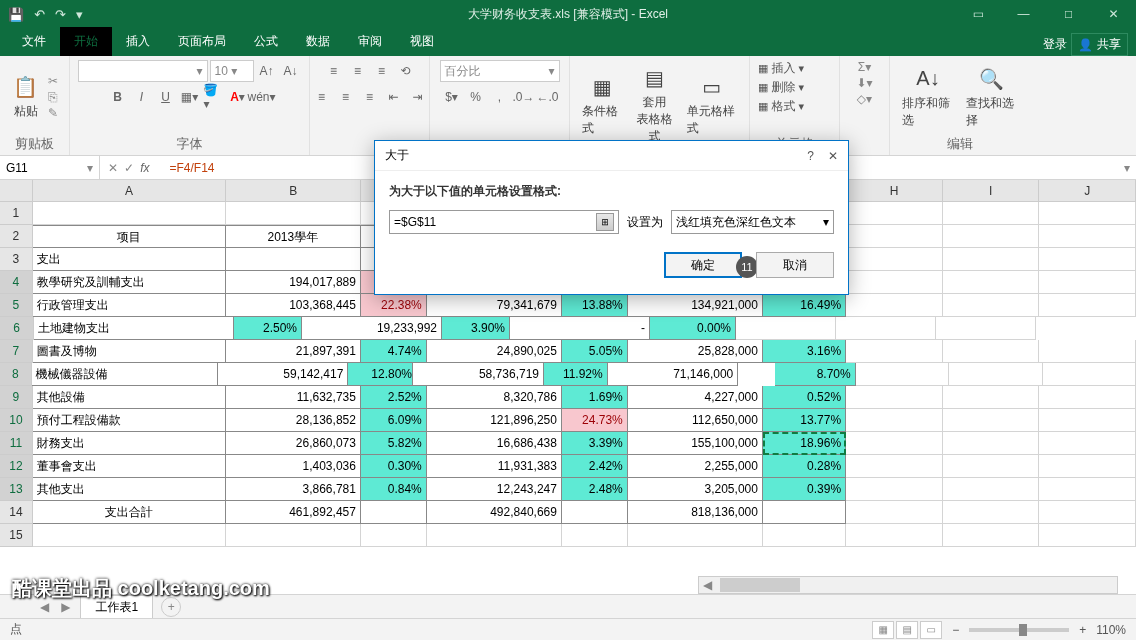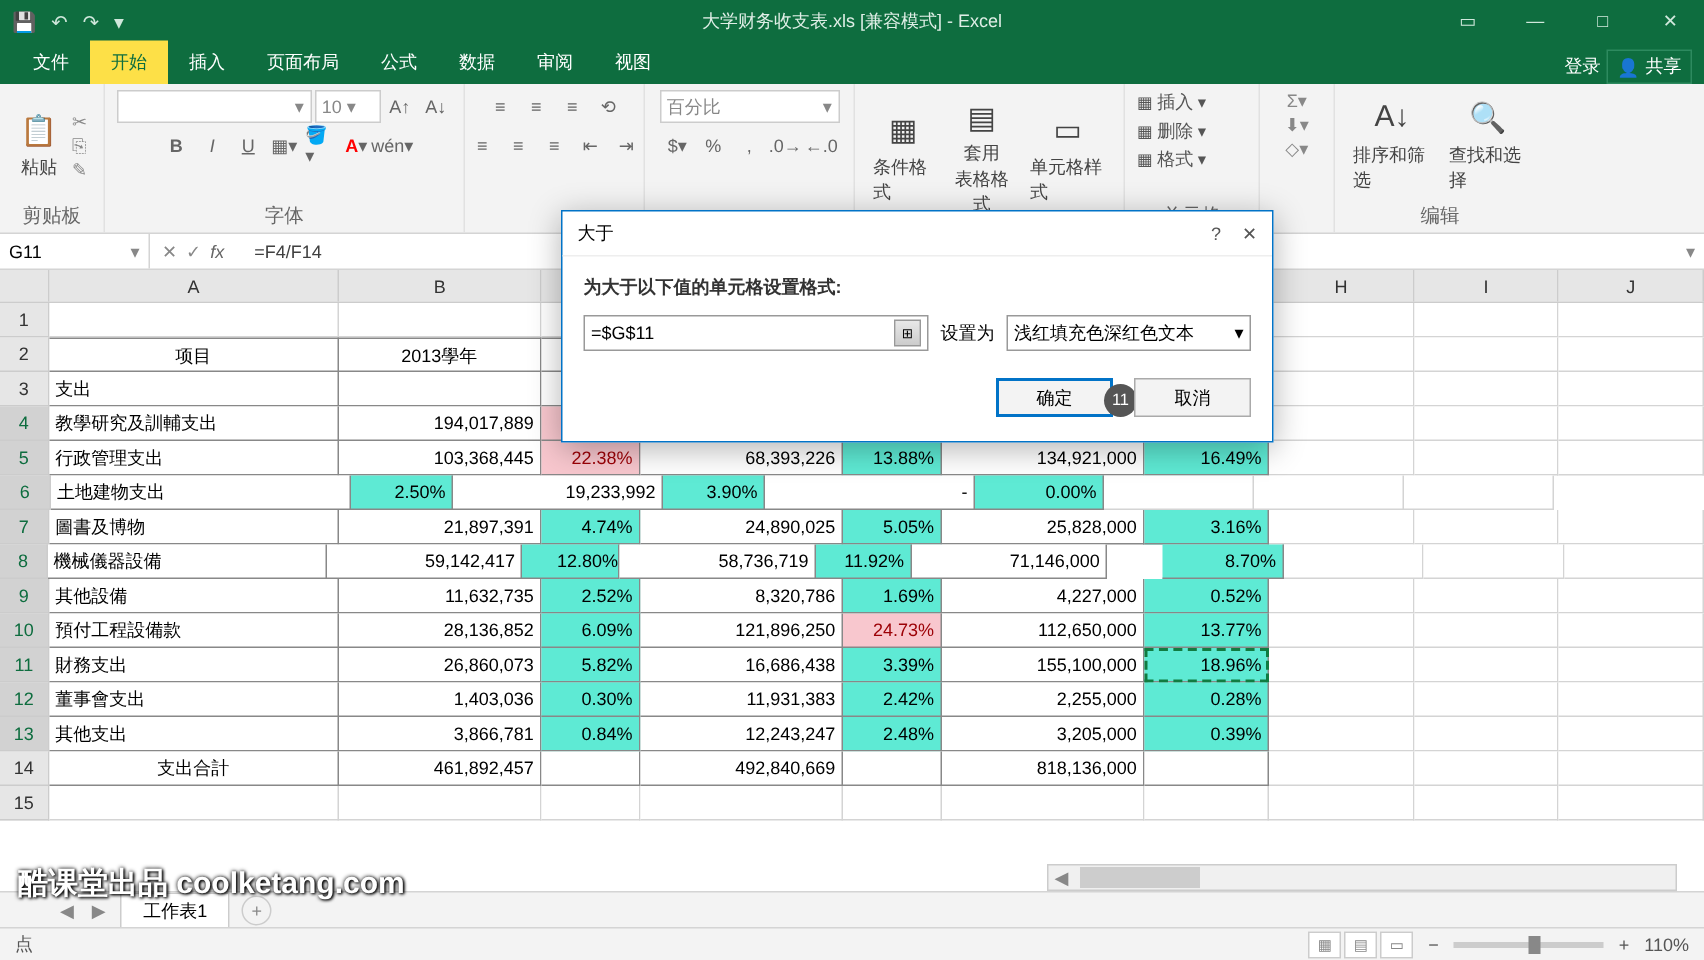--- a/index.html
+++ b/index.html
@@ -5,39 +5,39 @@
 *{box-sizing:border-box;margin:0;padding:0;font-family:"Microsoft YaHei",SimSun,Arial,sans-serif;font-size:12px}
 body{background:#fff;overflow:hidden;width:1136px;height:640px;position:relative}
 .titlebar{height:28px;background:#0e6d3f;color:#fff;display:flex;align-items:center;position:relative}
 .tb-left{display:flex;align-items:center;gap:10px;padding-left:8px}
 .tb-left span{color:#d0e8dc;font-size:13px}
 .tb-center{position:absolute;left:50%;transform:translateX(-50%);color:#dfeee6;font-size:12px}
 .tb-right{position:absolute;right:0;display:flex}
 .win-btn{width:45px;height:28px;display:flex;align-items:center;justify-content:center;color:#d0e8dc}
 .ribbon-tabs{height:28px;background:#0e6d3f;display:flex;align-items:flex-end;color:#fff;padding-left:8px;position:relative}
 .rtab{padding:6px 14px;color:#fff;cursor:pointer}
-.rtab.active{background:#fde047;color:#0e6d3f}
+.rtab.active{background:#000000;color:#0e6d3f}
 .rtab.tell{color:#a9d4c1;margin-left:8px}
 .rtab-right{position:absolute;right:8px;display:flex;align-items:center;gap:4px;color:#fff}
 .rtab-right .share{border:1px solid #2d8a5f;padding:2px 6px;display:flex;align-items:center;gap:4px}
 .ribbon{height:100px;background:#f3f3f3;border-bottom:1px solid #d4d4d4;display:flex}
 .rgroup{border-right:1px solid #e1e1e1;padding:4px 8px 2px;display:flex;flex-direction:column;justify-content:space-between}
 .rgroup-label{text-align:center;color:#666;font-size:13px;padding-top:2px}
 .rgroup-body{flex:1;display:flex;align-items:center;gap:4px}
 .bigbtn{display:flex;flex-direction:column;align-items:center;gap:2px;padding:4px;color:#444}
 .bigbtn .ico{width:28px;height:28px;display:flex;align-items:center;justify-content:center;font-size:20px}
 .smallctl{border:1px solid #ccc;background:#fff;height:22px;padding:0 4px;display:flex;align-items:center;color:#888}
 .font-group{display:flex;flex-direction:column;gap:4px}
 .font-row{display:flex;gap:2px;align-items:center}
 .iconbtn{width:22px;height:22px;display:flex;align-items:center;justify-content:center;color:#666;border:1px solid transparent}
 .name-box-row{height:24px;border-bottom:1px solid #d4d4d4;display:flex;align-items:center;background:#fff}
 .name-box{width:100px;border-right:1px solid #d4d4d4;padding:0 6px;height:100%;display:flex;align-items:center;justify-content:space-between}
 .fx-icons{display:flex;align-items:center;gap:6px;padding:0 8px;color:#888}
 .fx-label{font-style:italic;color:#666;margin-right:6px}
-.formula-bar{flex:1;padding:0 6px;color:#404040}
+.formula-bar{flex:1;padding:0 6px;color:#c2410c}
 .sheet-area{position:relative;height:414px;overflow:hidden}
 .colhdr{height:22px;display:flex;background:#e6e6e6;border-bottom:1px solid #ccc}
 .corner{width:34px;border-right:1px solid #ccc;background:#e6e6e6}
 .ch{border-right:1px solid #ccc;text-align:center;line-height:22px;color:#333;background:#e6e6e6}
 .rows{display:flex;flex-direction:column}
 .row{display:flex;height:23px}
 .rh{width:34px;background:#e6e6e6;border-right:1px solid #ccc;border-bottom:1px solid #ccc;text-align:center;line-height:23px;color:#333}
 .rh.sel{background:#d2d2d2;color:#0e6d3f}
 .cell{border-right:1px solid #d4d4d4;border-bottom:1px solid #d4d4d4;padding:0 4px;line-height:23px;overflow:hidden;white-space:nowrap;background:#fff}
 .cell.tb{border-right:1px solid #888;border-bottom:1px solid #888}
@@ -314,21 +314,21 @@
         <div class="cell tb num pink" style="width: 86px;">37.74%</div>
         <div class="cell" style="width: 100px;"></div>
         <div class="cell" style="width: 100px;"></div>
         <div class="cell" style="width: 100px;"></div>
       </div>
       <div class="row">
         <div class="rh sel">5</div>
         <div class="cell tb" style="width: 200px;">行政管理支出</div>
         <div class="cell tb num" style="width: 140px;">103,368,445</div>
         <div class="cell tb num pink" style="width: 68px;">22.38%</div>
-        <div class="cell tb num" style="width: 140px;">68,393,226</div>
+        <div class="cell tb num" style="width: 140px;">79,341,679</div>
         <div class="cell tb num grey" style="width: 68px;">13.88%</div>
         <div class="cell tb num" style="width: 140px;">134,921,000</div>
         <div class="cell tb num grey" style="width: 86px;">16.49%</div>
         <div class="cell" style="width: 100px;"></div>
         <div class="cell" style="width: 100px;"></div>
         <div class="cell" style="width: 100px;"></div>
       </div>
       <div class="row">
         <div class="rh sel">6</div>
         <div class="cell tb" style="width: 200px;">土地建物支出</div>

